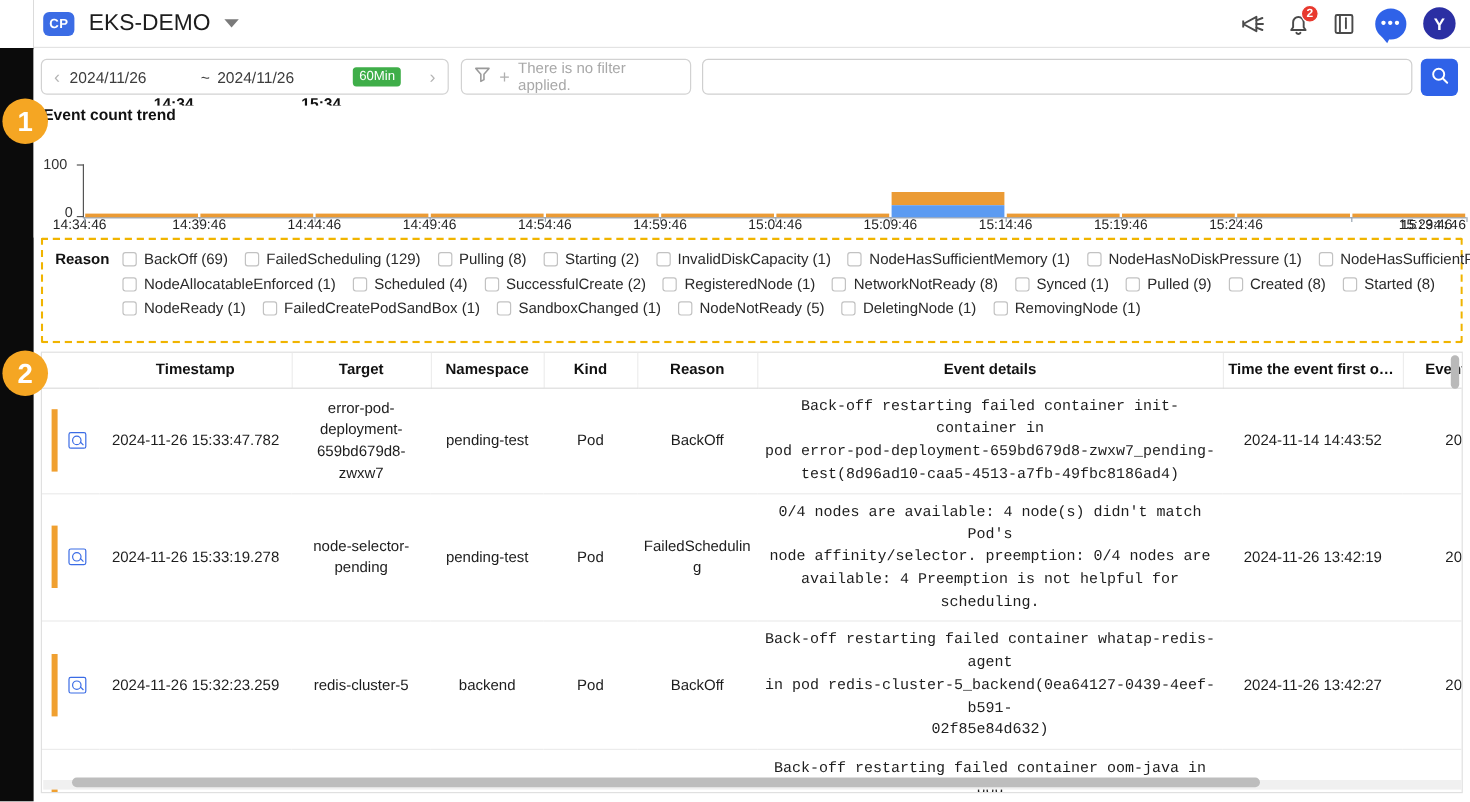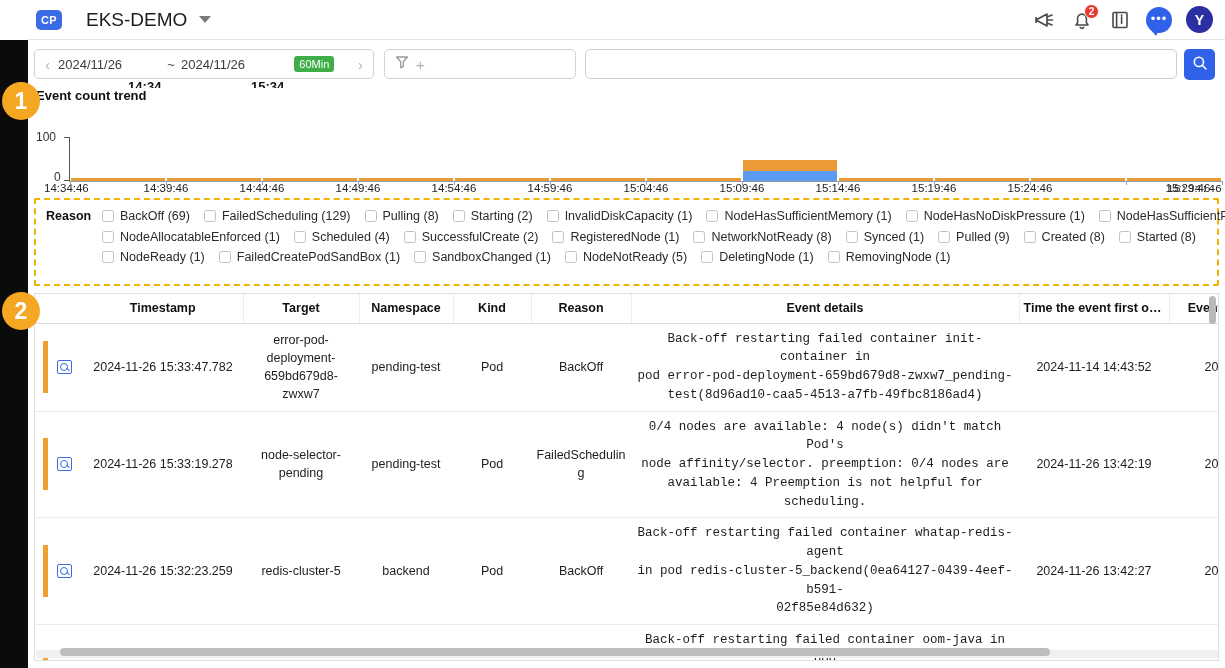--- a/index.html
+++ b/index.html
@@ -40,21 +40,21 @@
   .cp-badge {
     margin-left: 8px;
     width: 26px; height: 20px;
     background: #3b6ce5;
     border-radius: 5px;
     color: #fff; font-size: 11px; font-weight: bold;
     display: flex; align-items: center; justify-content: center;
     letter-spacing: .3px;
   }
   .proj-name {
-    margin-left: 24px;
+    margin-left: 12px;
     font-size: 19px; color: #1d1d1d;
   }
   .caret-down {
     margin-left: 12px;
     width: 0; height: 0;
     border-left: 6px solid transparent;
     border-right: 6px solid transparent;
     border-top: 7px solid #7a7a7a;
   }
   .page-title {
@@ -420,20 +420,21 @@
       <span class="tp-arrow tp-next">›</span>
     </div>
 
     <div class="filterbox">
       <span>
         <svg width="14" height="14" viewBox="0 0 14 14" fill="none" stroke="#9a9a9a" stroke-width="1.3">
           <path d="M1.5 2 h11 l-4.2 4.8 v4.6 l-2.6 1.4 V6.8 Z" stroke-linejoin="round"></path>
         </svg>
       </span>
       <span class="plus-ico">+</span>
+      <span class="filter-text">There is no filter applied.</span>
     </div>
 
     <input class="searchinput" type="text" value="" placeholder="" style="">
 
     <button class="searchbtn">
       <span>
         <svg width="16" height="16" viewBox="0 0 16 16" fill="none" stroke="#ffffff" stroke-width="1.6">
           <circle cx="6.9" cy="6.9" r="4.6"></circle>
           <path d="M10.4 10.4 L14 14" stroke-linecap="round"></path>
         </svg>

